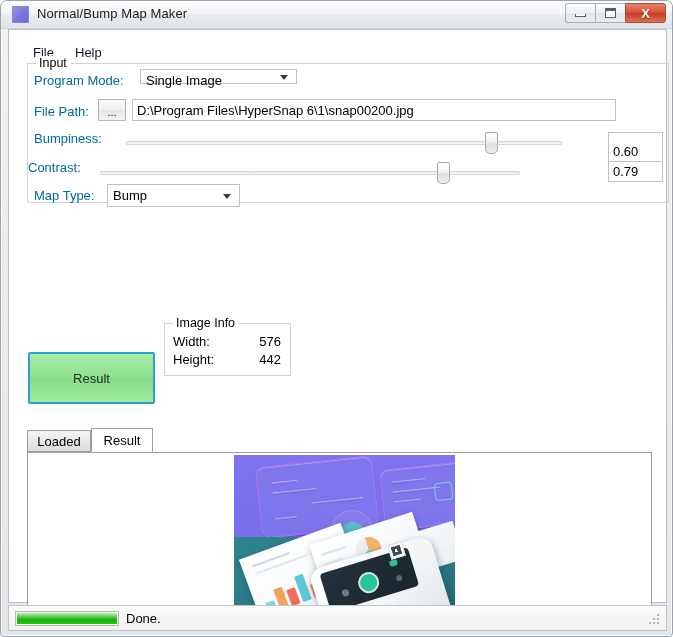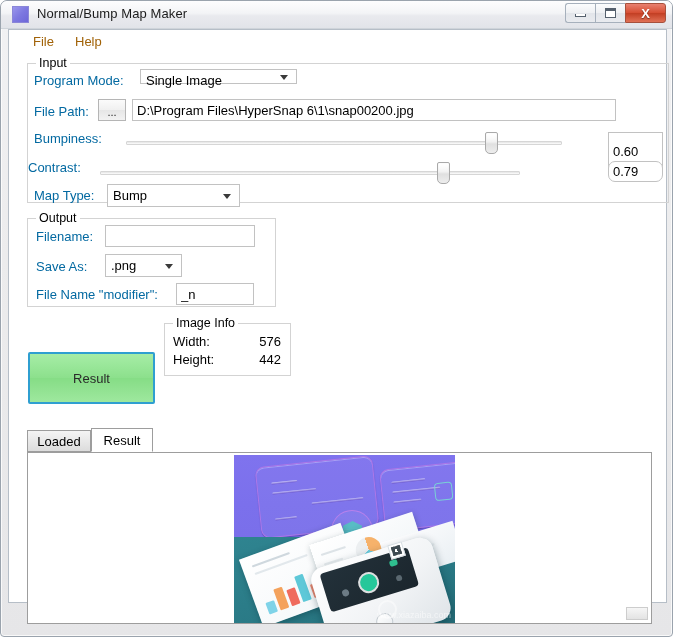--- a/index.html
+++ b/index.html
@@ -66,21 +66,21 @@
     background: #ffffff;
     border: 1px solid #b6bec7;
   }
 
   
   #menubar {
     position: absolute; left: 0; top: 0; width: 657px; height: 26px;
     background: #ffffff;
   }
   .menu-item {
-    position: absolute; top: 3px; font-size: 13px; color: #a16207;
+    position: absolute; top: 14px; font-size: 13px; color: #0f172a;
     padding: 1px 5px;
   }
   #menu-file { left: 19px; }
   #menu-help { left: 61px; }
 
   
   .groupbox {
     position: absolute;
     border: 1px solid #d3d3d3;
     background: transparent;
@@ -370,44 +370,29 @@
       <input class="textbox" style="left: 104px; top: 35px; width: 484px; height: 22px;" readonly="" value="D:\Program Files\HyperSnap 6\1\snap00200.jpg">
 
       <div class="lbl" style="left:6px; top:67px;">Bumpiness:</div>
       <div class="slider-track" style="left:98px; top:77px; width:436px;"></div>
       <div class="slider-thumb" id="bumpiness-thumb" style="left:457px; top:68px;"></div>
       <input class="textbox" style="left: 580px; top: 68px; width: 55px; height: 38px;" readonly="" value="0.60">
 
       <div class="lbl" style="left:0; top:96px;">Contrast:</div>
       <div class="slider-track" style="left:72px; top:107px; width:420px;"></div>
       <div class="slider-thumb" id="contrast-thumb" style="left:409px; top:98px;"></div>
-      <input class="textbox" style="left: 580px; top: 97px; width: 55px; height: 21px; border-radius: 7px;" readonly="" value="0.79">
+      <input class="textbox" style="left: 580px; top: 97px; width: 55px; height: 21px;" readonly="" value="0.79">
 
       <div class="lbl" style="left:6px; top:124px;">Map Type:</div>
       <div class="combo" style="left:79px; top:120px; width:133px; height:23px;">
         <div class="cval">Bump</div>
         <div class="carrow"></div>
       </div>
     </div>
 
-    <div class="groupbox" id="gb-output">
-      <div class="group-title">Output</div>
-
-      <div class="lbl" style="left:8px; top:10px;">Filename:</div>
-      <input class="textbox" style="left: 77px; top: 6px; width: 150px; height: 22px;" value="">
-
-      <div class="lbl" style="left:8px; top:40px;">Save As:</div>
-      <div class="combo" style="left:77px; top:35px; width:77px; height:23px;">
-        <div class="cval">.png</div>
-        <div class="carrow"></div>
-      </div>
-
-      <div class="lbl" style="left:8px; top:68px;">File Name "modifier":</div>
-      <input class="textbox" style="left: 148px; top: 64px; width: 78px; height: 22px;" readonly="" value="_n">
-    </div>
 
     <div id="process-btn">Result</div>
 
     <div class="groupbox" id="gb-info">
       <div class="group-title">Image Info</div>
       <div class="info-lbl" style="left:8px; top:10px;">Width:</div>
       <div class="info-val" style="left:76px; top:10px;">576</div>
       <div class="info-lbl" style="left:8px; top:28px;">Height:</div>
       <div class="info-val" style="left:76px; top:28px;">442</div>
     </div>
@@ -481,14 +466,28 @@
 
         <div id="pv-wm-circ"></div>
         <div id="pv-wm">www.xiazaiba.com</div>
       </div>
 
       <div id="scroll-nub"></div>
     </div>
 
   </div>
 
+  <div id="statusbar">
+    <div id="progress">
+      <div id="progress-fill"></div>
+    </div>
+    <div id="status-text">Done.</div>
+    <div id="grip">
+      <i style="left:8px; top:0;"></i>
+      <i style="left:4px; top:4px;"></i>
+        <i style="left:8px; top:4px;"></i>
+      <i style="left:0;   top:8px;"></i>
+        <i style="left:4px; top:8px;"></i>
+        <i style="left:8px; top:8px;"></i>
+    </div>
+  </div>
 
 </div>
 
 </body></html>

